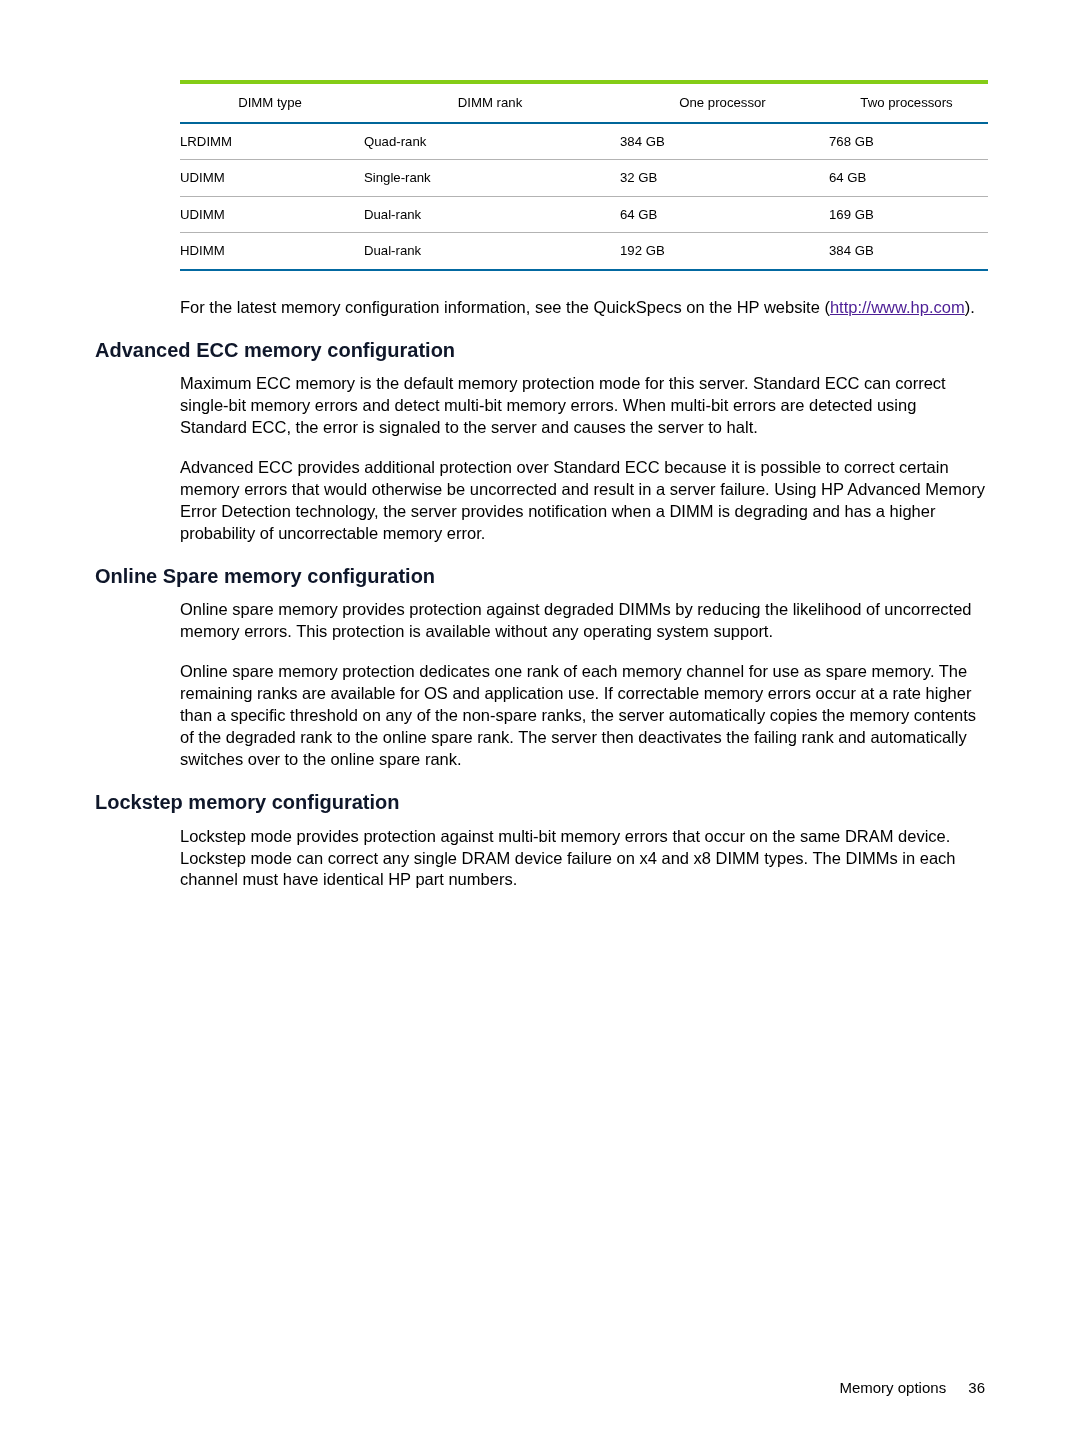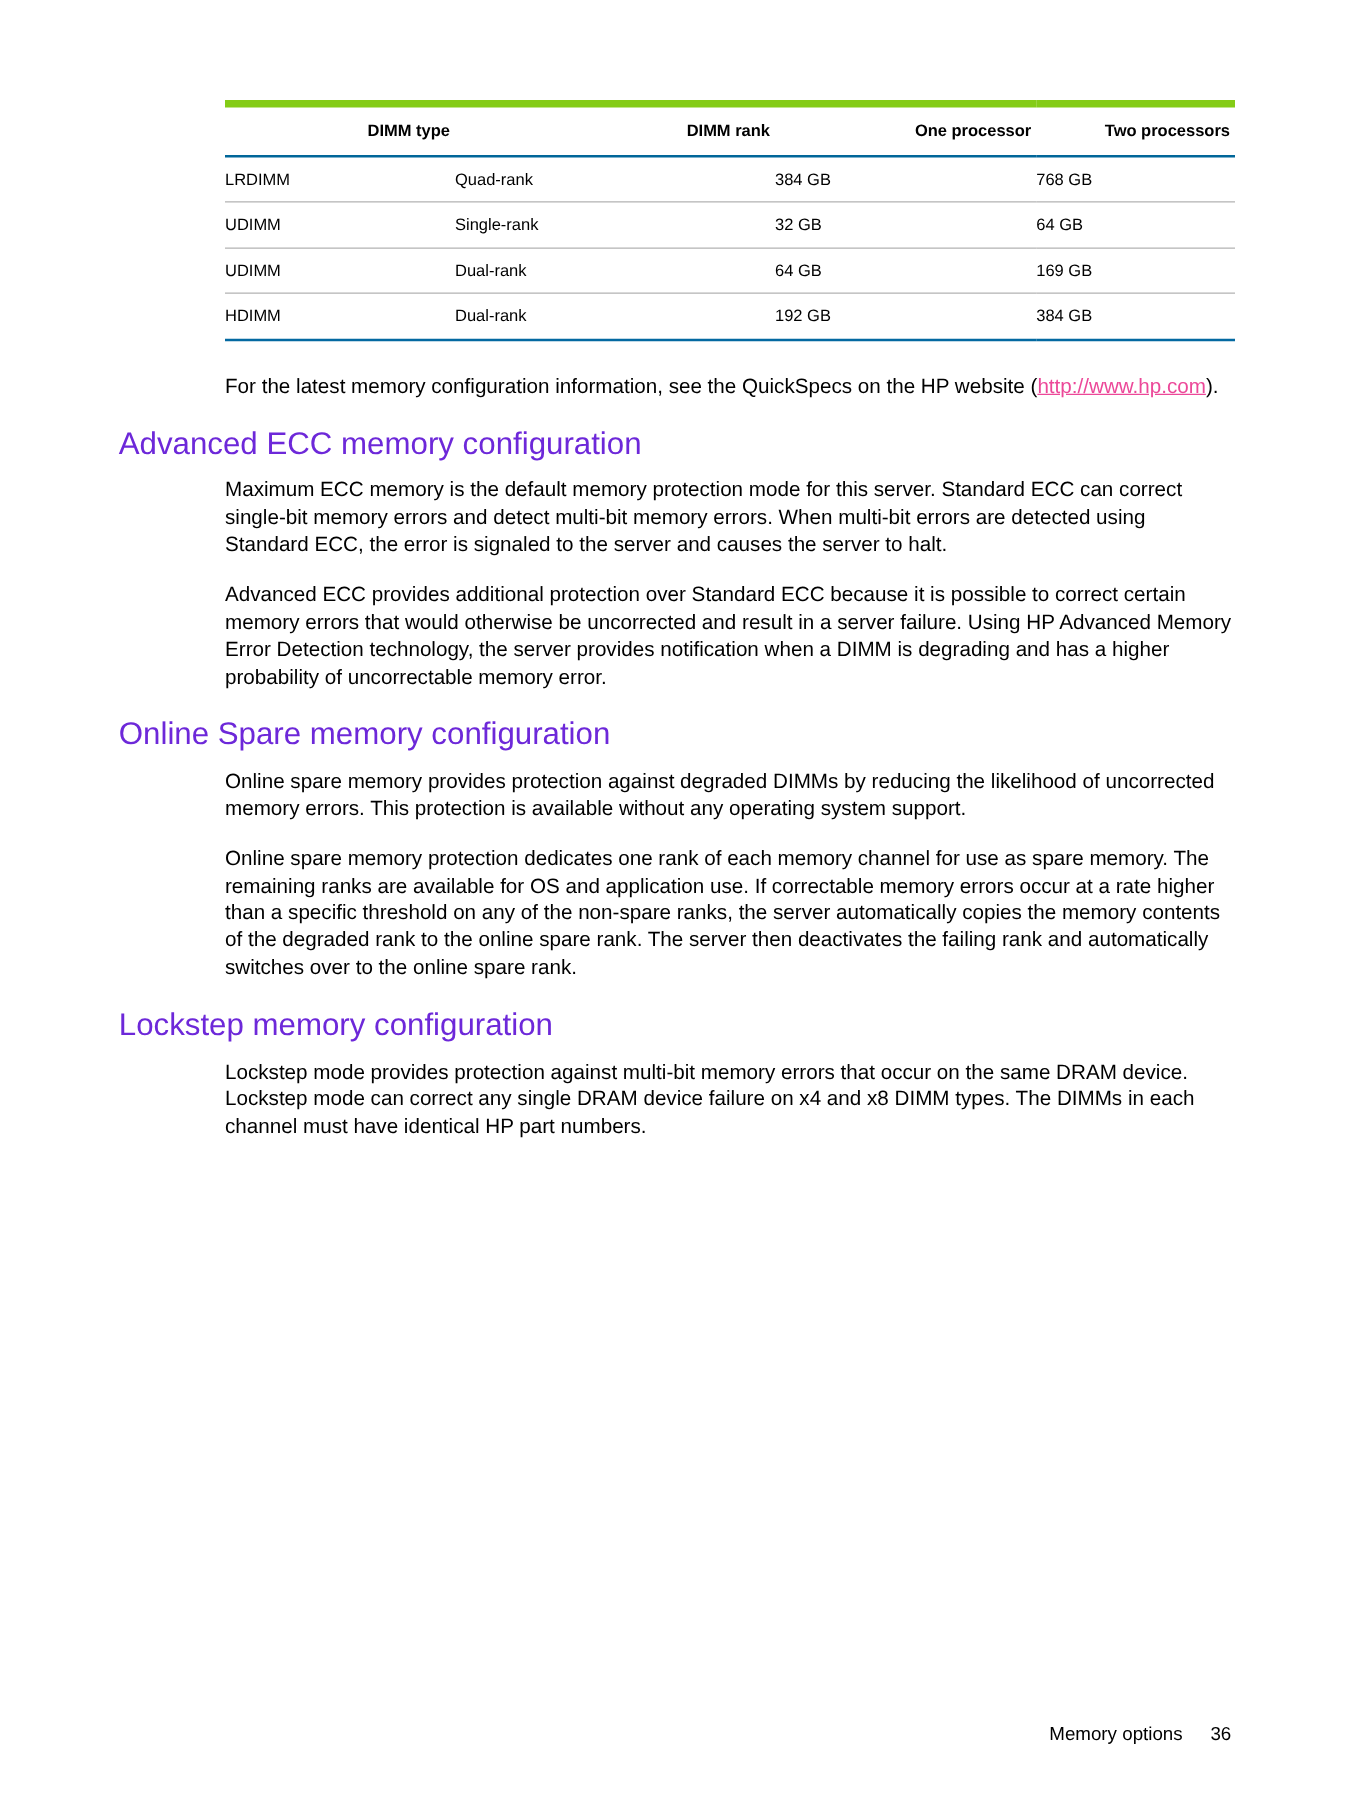--- a/index.html
+++ b/index.html
@@ -3,30 +3,30 @@
 <meta charset="utf-8">
 <style>
 html,body{margin:0;padding:0}
 body{width:1080px;height:1438px;background:#fff;font-family:Arial,Helvetica,sans-serif;font-size:16.5px;color:#000;line-height:1.33;box-sizing:border-box;position:relative}
 .page{padding:80px 95px 0 95px}
 .table-caption{font-size:13.2px;margin:0 0 8px 85px}
 .tcap-id{color:#0069b4;font-weight:bold}
 .tcap-title{color:#000;font-weight:bold}
 .tcap-suffix{color:#000;font-weight:normal}
 table{border-collapse:collapse;width:808px;margin:0 0 26px 85px;font-size:13.2px}
-th{text-align:right;font-weight:bold;padding:10px 4px 10px 0;border-top:6px solid #84cc16;border-bottom:2px solid #006699}
+th{text-align:center;font-weight:normal;padding:10px 4px 10px 0;border-top:4px solid #84cc16;border-bottom:2px solid #006699}
 td{padding:9px 4px 9px 0;border-bottom:1px solid #b3b3b3}
 tbody tr:last-child td{border-bottom:2px solid #0369a1}
 th:nth-child(1),td:nth-child(1){width:180px}
 th:nth-child(2),td:nth-child(2){width:252px}
 th:nth-child(3),td:nth-child(3){width:205px}
 th:nth-child(4),td:nth-child(4){width:auto}
 .body-text{margin:0 0 18px 85px;font-size:16.5px;color:#000}
-.link{color:#ec4899;text-decoration:underline}
-h2{font-size:25px;color:#6d28d9;font-weight:normal;margin:4px 0 10px 0}
+.link{color:#4c1d95;text-decoration:underline}
+h2{font-size:20px;color:#0f172a;font-weight:bold;margin:4px 0 10px 0}
 .footer{position:absolute;bottom:40px;right:95px;font-size:15px;color:#000}
 .pgnum{margin-left:18px}
 </style>
 </head>
 <body>
 
 <div class="page">
 
 
   <table>

